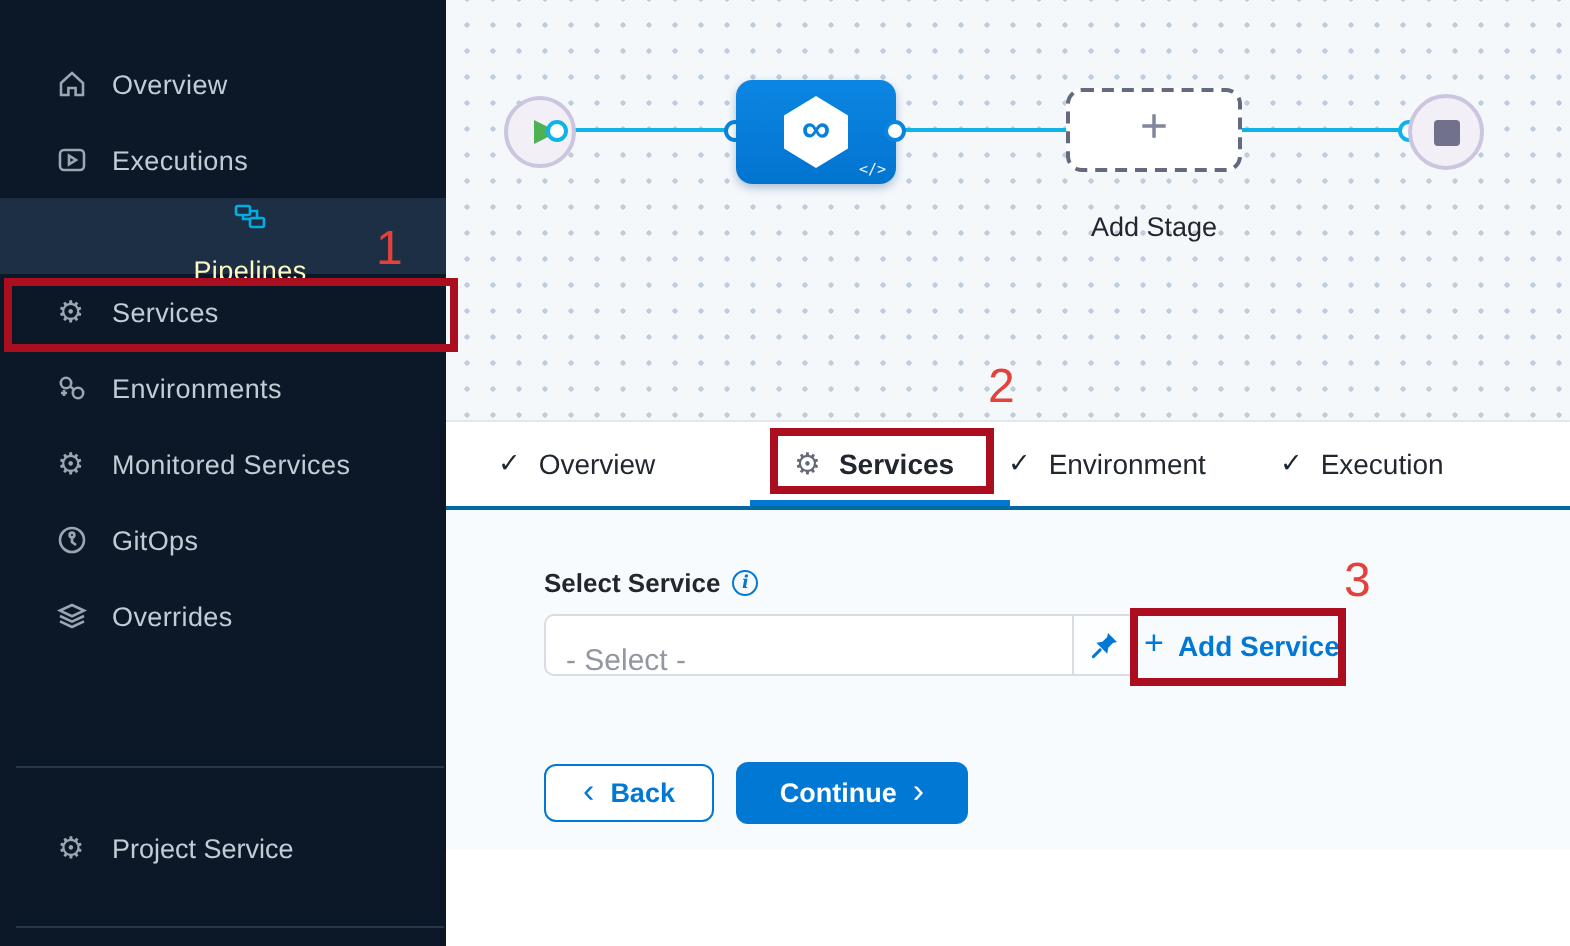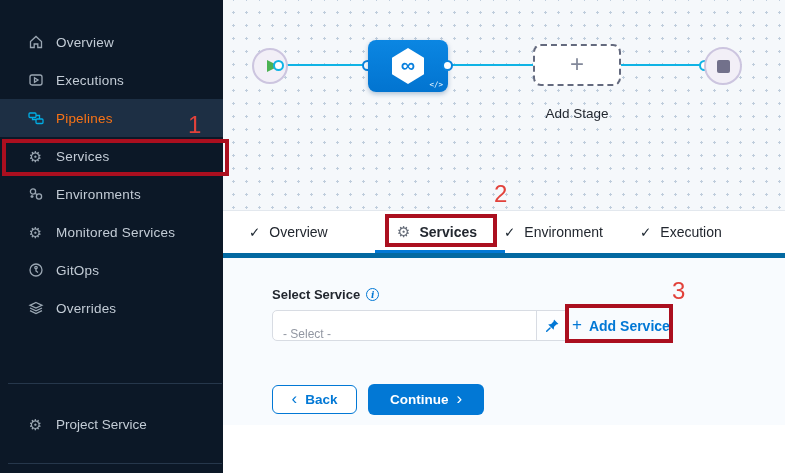--- a/index.html
+++ b/index.html
@@ -8,21 +8,21 @@
   .screen { position:relative; width:785px; height:473px; background:#fff; }
 
   
   .sidebar { position:absolute; left:0; top:0; width:223px; height:473px;
              background:#0c1827; color:#c3ccd6; }
   .nav { position:absolute; top:23px; left:0; right:0; }
   .nav-item { height:38px; display:flex; align-items:center; padding-left:27px;
               gap:12px; font-size:13.5px; letter-spacing:.2px; cursor:pointer; }
   .nav-item .ic { width:17px; height:17px; display:flex; align-items:center;
                   justify-content:center; color:#9aa6b2; flex:0 0 17px; }
-  .nav-item.active { background:#1d2f44; color:#f97316; }
+  .nav-item.active { background:#1d2f44; color:#fef9c3;flex-direction:column; }
   .nav-item.active .ic { color:#00ade4; }
   .glyph-gear { font-size:15px; line-height:1; }
   .side-divider { position:absolute; left:8px; right:1px; height:1px; background:#26374b; }
   .footer-item { position:absolute; left:0; right:0; top:405px; height:38px;
                  display:flex; align-items:center; padding-left:27px; gap:12px;
                  font-size:13.5px; cursor:pointer; }
   .footer-item .ic { width:17px; height:17px; display:flex; align-items:center;
                      justify-content:center; color:#9aa6b2; }
 
   
@@ -73,31 +73,31 @@
   .tab { position:absolute; top:0; height:100%; display:flex; align-items:center; gap:9px;
          font-size:14px; color:#22272f; cursor:pointer; }
   .tab .check { color:#1c2630; font-size:13.5px; }
   .tab .tab-gear { color:#646b77; font-size:15px; }
   .tab.active { font-weight:bold; }
   .tab-underline { position:absolute; left:152px; bottom:0; width:130px; height:3px;
                    background:#0278d5; }
 
   
   .form { position:absolute; left:0; top:253px; width:562px; height:172px;
-          background:#f8fbfe; border-top:5px solid #0369a1; }
+          background:#f8fbfe; border-top:2px solid #0369a1; }
   .field-label { position:absolute; left:49px; top:29px; display:flex; align-items:center;
                  gap:6px; font-size:13px; font-weight:bold; color:#22272f; }
   .info-ic { width:13px; height:13px; border-radius:50%; border:1.3px solid #0278d5;
              color:#0278d5; font-size:9px; font-weight:bold; display:flex;
              align-items:center; justify-content:center; font-family:"DejaVu Serif",serif;
              font-style:italic; }
   .select-wrap { position:absolute; left:49px; top:52px; width:297px; height:31px;
                  background:#fff; border:1px solid #d8dce3; border-radius:5px;
                  display:flex; overflow:hidden; }
-  .select-wrap input { flex:1; border:none; outline:none; padding:0 10px; font-size:12px;
+  .select-wrap input { flex:1; border:none; outline:none; padding:0 10px; font-size:15px;
                        color:#22272f; font-family:inherit; background:transparent;margin-top:16px; }
   .select-wrap input::placeholder { color:#9297a2; opacity:1; }
   .pin-btn { width:32px; border-left:1px solid #d8dce3; background:#fdfeff; display:flex;
              align-items:center; justify-content:center; cursor:pointer; }
   .add-service { position:absolute; left:349px; top:52px; height:31px; display:flex;
                  align-items:center; gap:7px; color:#0278d5; font-size:14px;
                  font-weight:bold; cursor:pointer; text-decoration:none; }
   .add-service .plus { font-size:17px; font-weight:normal; margin-top:-1px; }
   .btn { display:flex; align-items:center; justify-content:center; gap:8px;
          border-radius:6px; font-size:13.5px; font-weight:bold; cursor:pointer;

